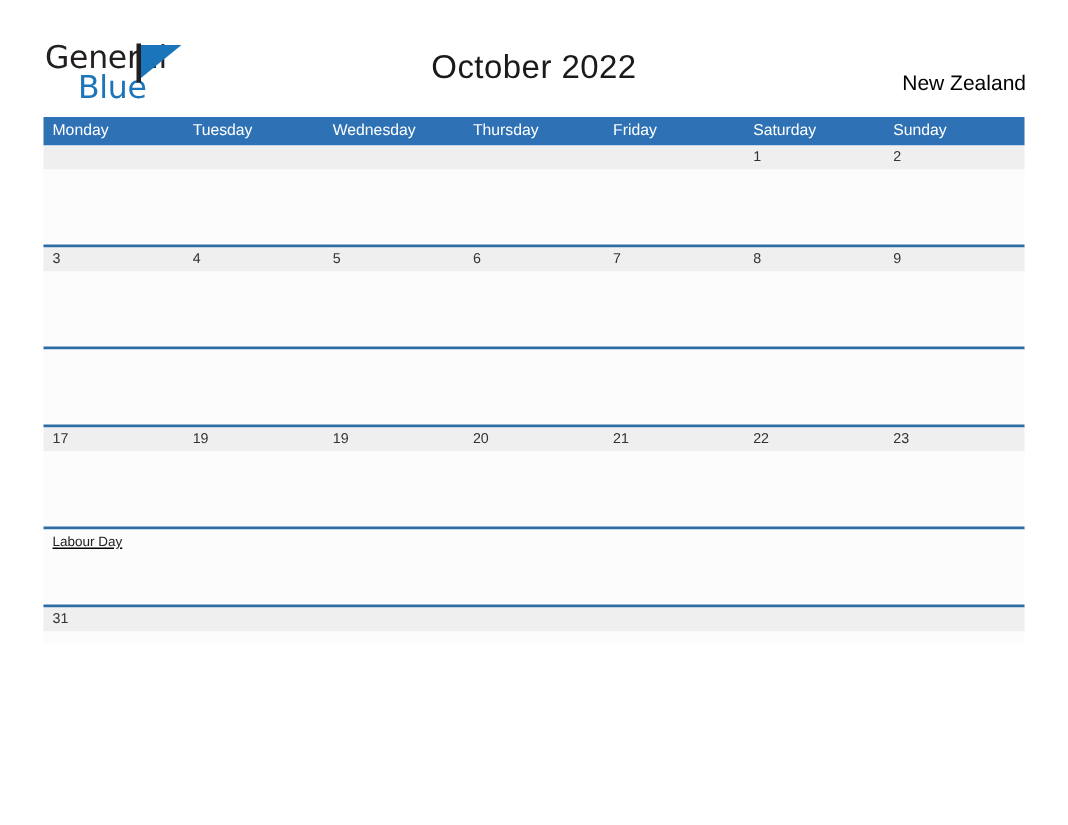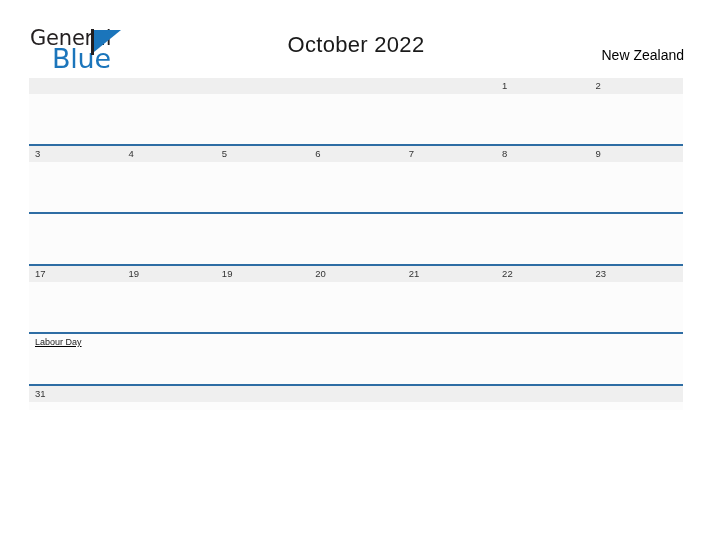--- a/index.html
+++ b/index.html
@@ -44,21 +44,21 @@
     font-size: 21px;
     color: #231f20;
     letter-spacing: -0.2px;
     line-height: 21px;
     font-family: "DejaVu Sans", sans-serif;
   }
   .logo-blue {
     position: absolute;
     left: 22px;
     top: 20px;
-    font-size: 27px;
+    font-size: 21px;
     color: #1b75bb;
     letter-spacing: -0.2px;
     line-height: 21px;
     font-family: "DejaVu Sans", sans-serif;
   }
   .logo-flag {
     position: absolute;
     left: 61px;
     top: 1px;
     width: 30px;
@@ -191,20 +191,29 @@
       </span>
     </div>
 
     <div class="title">October 2022</div>
 
     <div class="country">New Zealand</div>
 
   </div>
 
   <div class="calendar">
+    <div class="weekdays" id="weekday-row">
+        <div class="weekday">Monday</div>
+        <div class="weekday">Tuesday</div>
+        <div class="weekday">Wednesday</div>
+        <div class="weekday">Thursday</div>
+        <div class="weekday">Friday</div>
+        <div class="weekday">Saturday</div>
+        <div class="weekday">Sunday</div>
+      </div>
     <div id="weeks-container">
         <div class="week">
           <div class="week-dates">
             <div class="daycell-date"></div>
             <div class="daycell-date"></div>
             <div class="daycell-date"></div>
             <div class="daycell-date"></div>
             <div class="daycell-date"></div>
             <div class="daycell-date">1</div>
             <div class="daycell-date">2</div>

